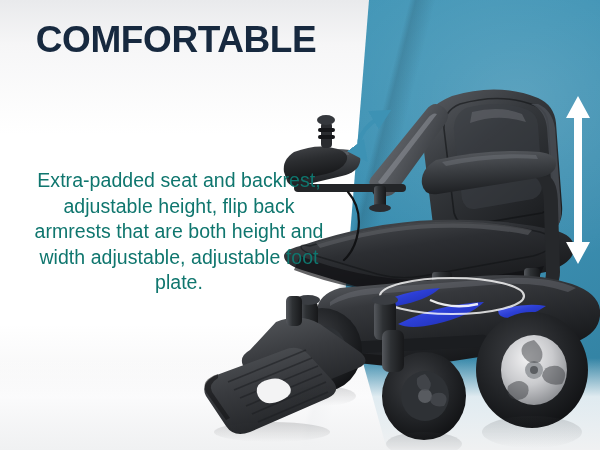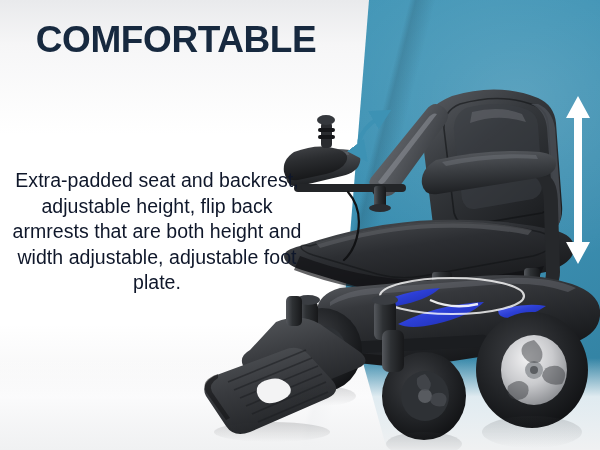--- a/index.html
+++ b/index.html
@@ -57,25 +57,25 @@
     color:#17293f;
   }
   .subhead {
     position:absolute; left:0; right:8px; top:61px;
     text-align:center;
     font-size:35px; line-height:38px;
     font-weight:400; letter-spacing:0.2px;
     color:#54565a;
   }
   .body-copy {
-    position:absolute; left:7px; width:300px; top:168px;
+    position:absolute; left:29px; width:300px; top:168px;
     text-align:center;
     font-size:19.5px; line-height:25.5px;
     font-weight:400; letter-spacing:0.05px;
-    color:#0f172a;
+    color:#0f766e;
   }
 
   
   #product { position:absolute; left:0; top:0; width:600px; height:450px; z-index:4; }
   #arrows  { position:absolute; left:0; top:0; width:600px; height:450px; z-index:7; pointer-events:none; }
 </style>
 </head>
 <body>
 
 <div id="banner">

